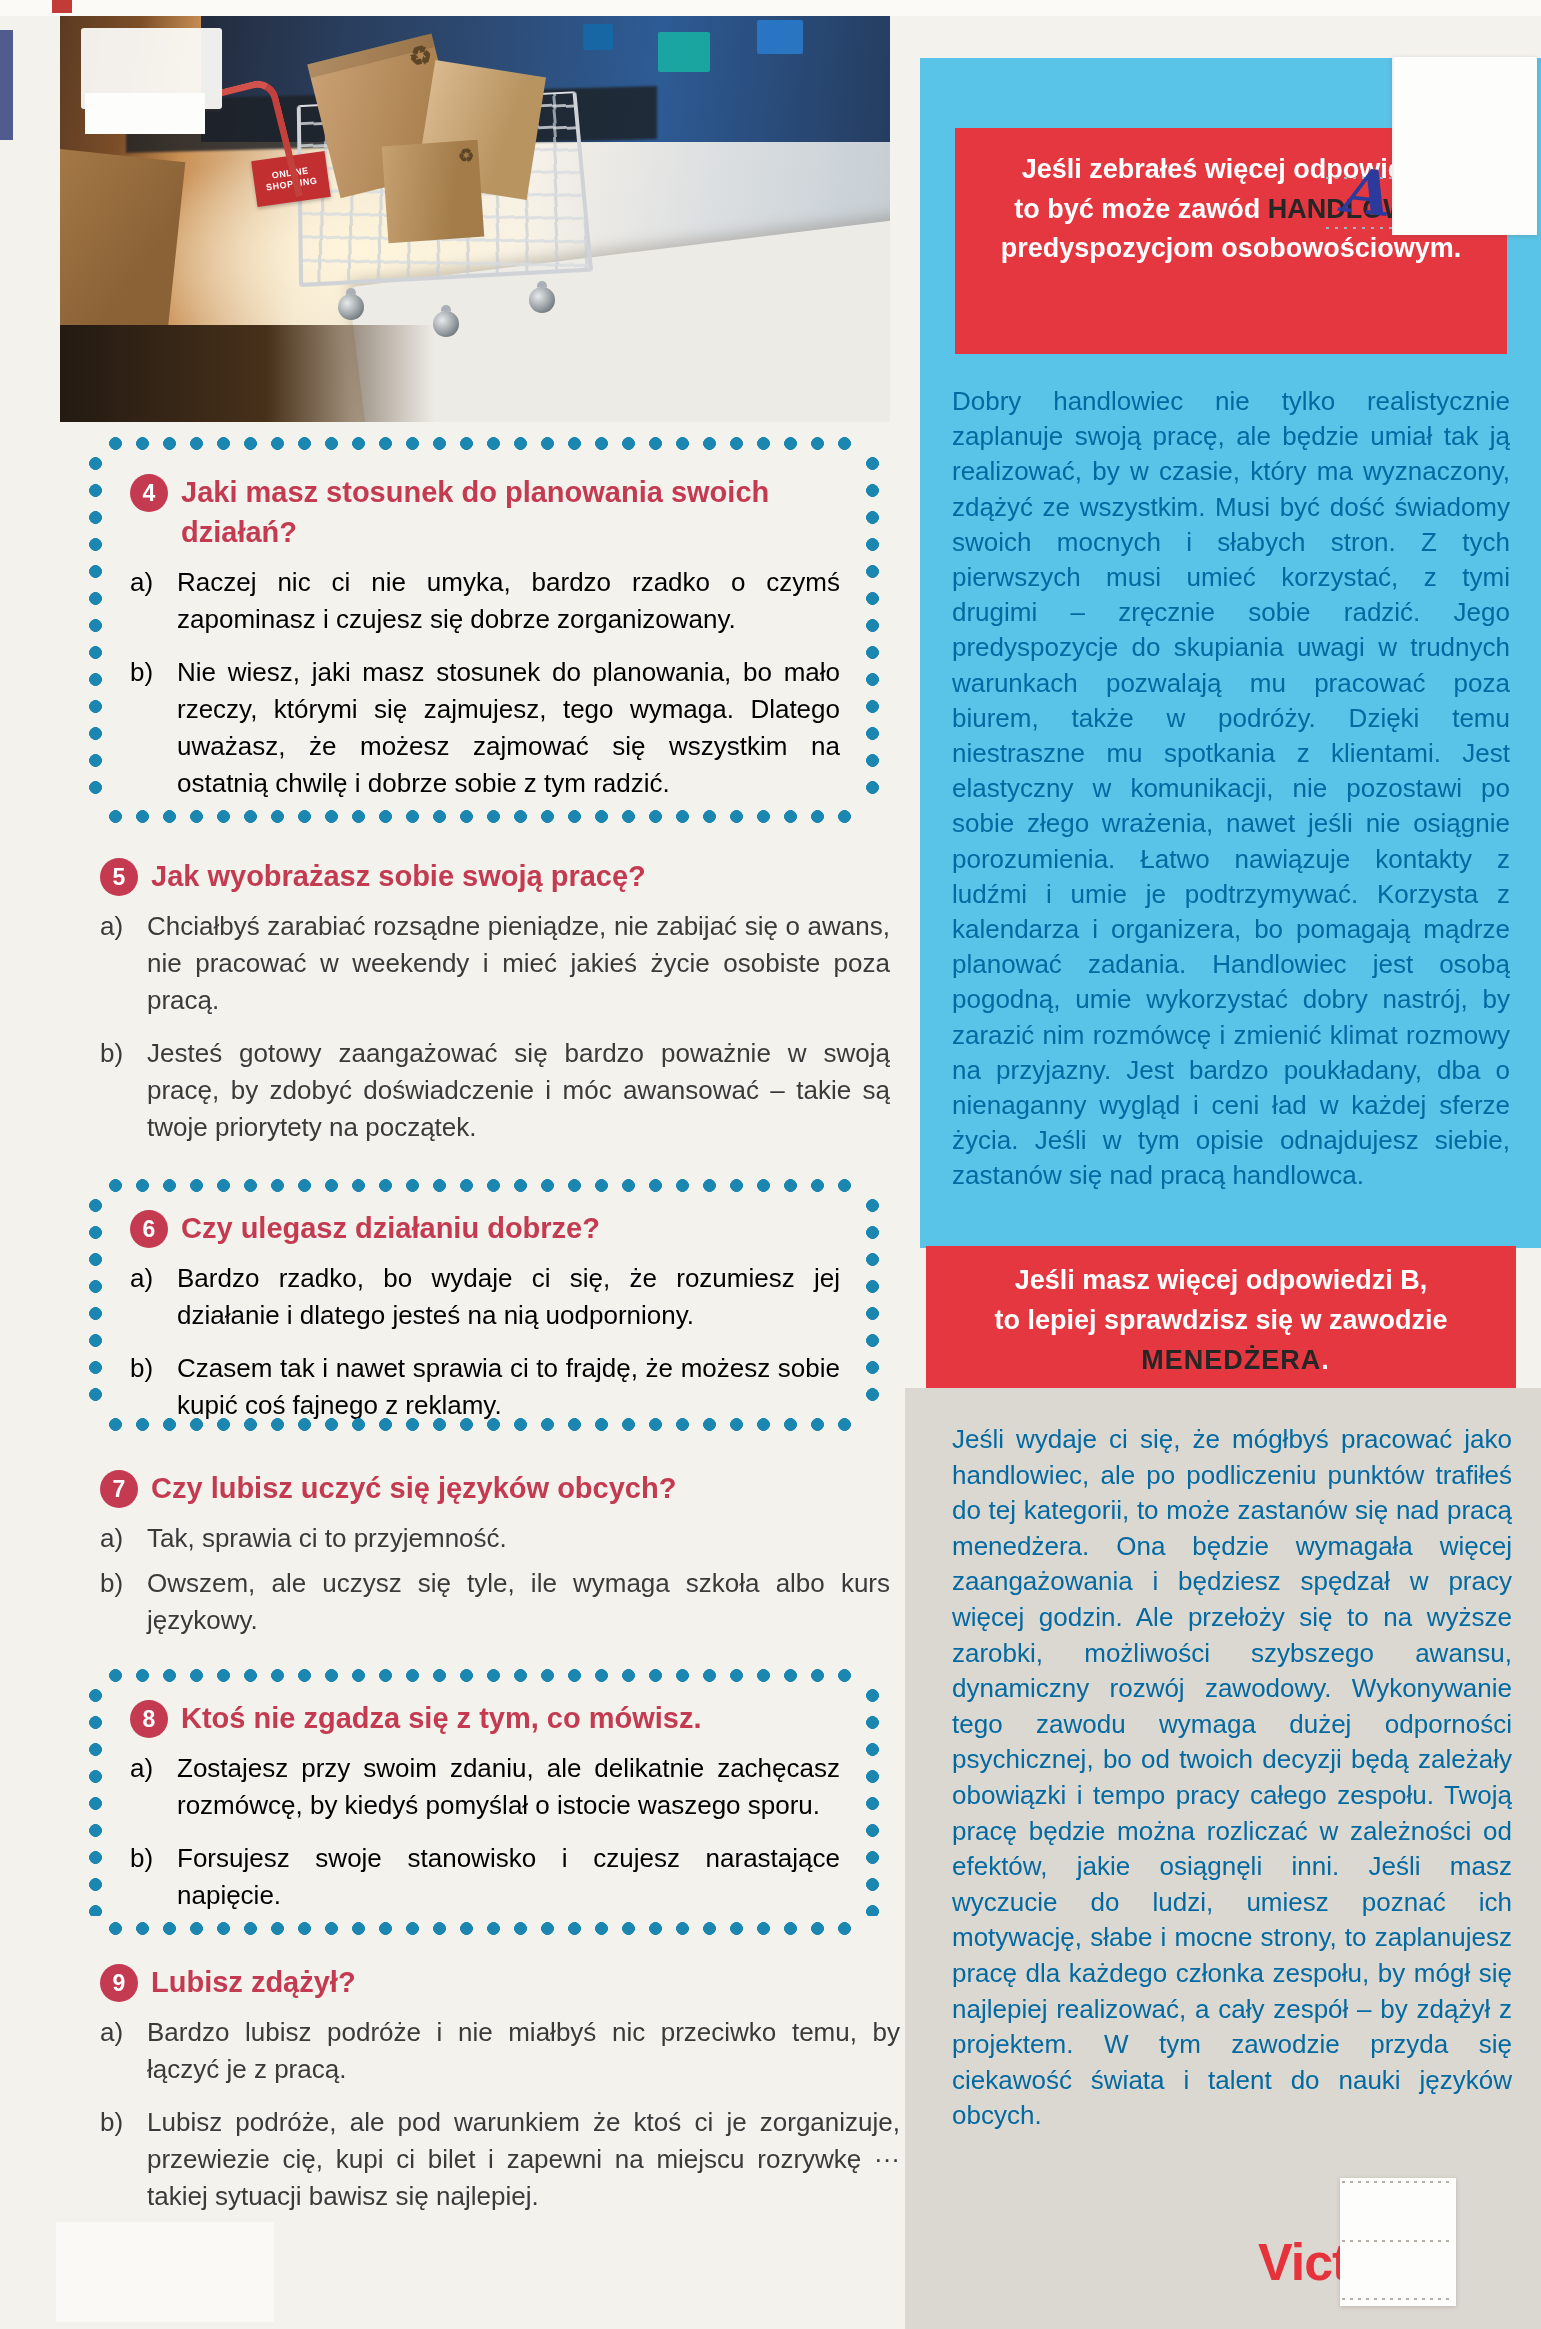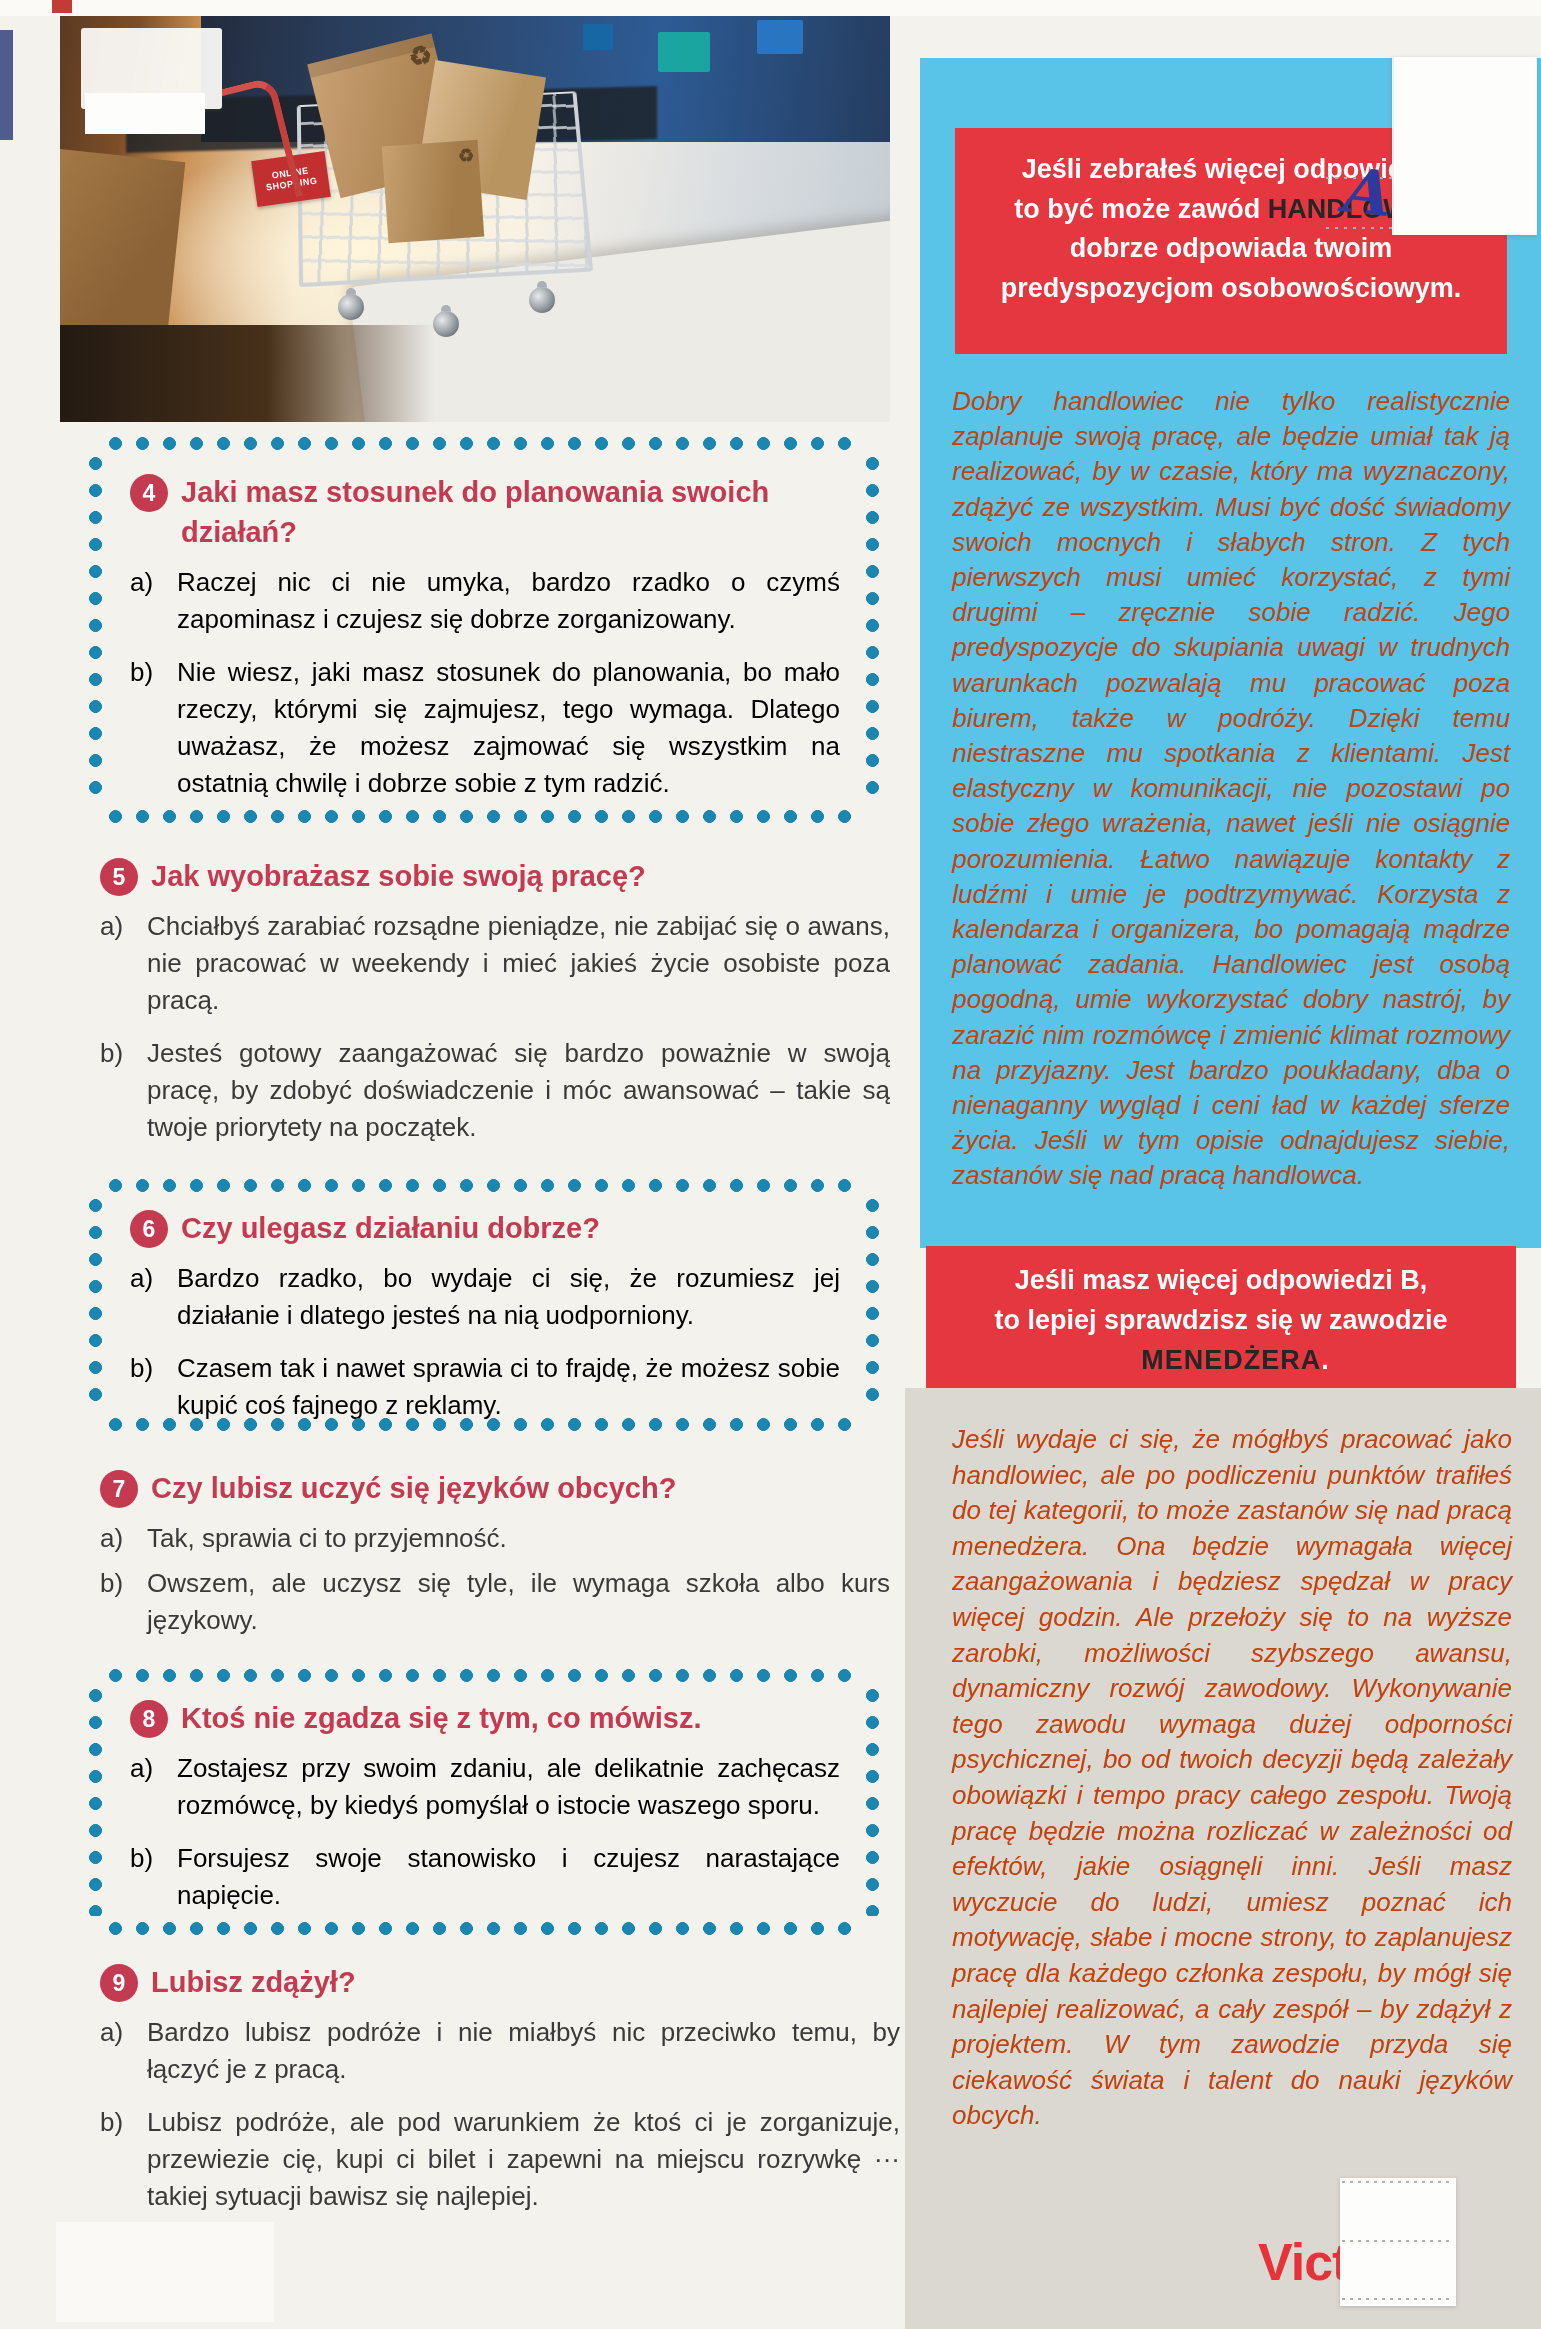--- a/index.html
+++ b/index.html
@@ -59,21 +59,21 @@
   .dots-left{left:0;}
   .dots-right{right:0;}
 
   
   .bluepanel{position:absolute;left:920px;top:58px;width:621px;height:1190px;background:var(--panel);}
   .graypanel{position:absolute;left:905px;top:1388px;width:636px;height:941px;background:#dbd7d1;}
   .resultbox{position:absolute;background:var(--ared);color:#fff;text-align:center;font-weight:bold;}
   .resultbox-a{left:955px;top:128px;width:552px;height:226px;font-size:27px;line-height:39.5px;padding-top:22px;box-sizing:border-box;}
   .resultbox-b{left:926px;top:1246px;width:590px;height:142px;font-size:27px;line-height:40px;padding-top:14px;box-sizing:border-box;}
   .hl-dark{color:#262626;}
-  .bodytext{position:absolute;color:#c2410c;font-size:26px;text-align:justify;font-style:italic;}
+  .bodytext{position:absolute;color:#0369a1;font-size:26px;text-align:justify;}
   .text-a{left:952px;top:384px;width:558px;line-height:35.2px;}
   .text-b{left:952px;top:1422px;width:560px;line-height:35.6px;}
   .sticker{position:absolute;background:#fdfdfc;box-shadow:0 1px 4px rgba(90,85,70,.25);}
   .sticker-a{left:1392px;top:57px;width:143px;height:178px;border-left:2px solid #f2f1ee;}
   .sticker-a .dotline{position:absolute;left:-68px;height:2px;width:70px;background-image:repeating-linear-gradient(to right,#9fb3bd 0 3px,rgba(0,0,0,0) 3px 9px);}
   .pen-a{position:absolute;left:1344px;top:156px;font-size:62px;font-weight:bold;font-style:italic;color:var(--pen);transform:rotate(6deg);font-family:"DejaVu Serif",serif;}
   .victor{position:absolute;left:1258px;top:2232px;font-size:52px;font-weight:bold;color:#e6333b;letter-spacing:-1px;}
   .sticker-v{left:1340px;top:2178px;width:116px;height:128px;}
   .sticker-v .l1,.sticker-v .l2,.sticker-v .l3{position:absolute;left:2px;right:2px;height:2px;background-image:repeating-linear-gradient(to right,#b4b0a8 0 3px,rgba(0,0,0,0) 3px 8px);}
   .sticker-v .l1{top:3px;}.sticker-v .l2{top:62px;}.sticker-v .l3{top:120px;}
@@ -222,21 +222,20 @@
       <span class="txt">Lubisz podróże, ale pod warunkiem że ktoś ci je zorganizuje, przewiezie cię, kupi ci bilet i zapewni na miejscu rozrywkę ··· takiej sytuacji bawisz się najlepiej.</span>
     </div>
   </div>
 
   <div class="bluepanel"></div>
   <div class="graypanel"></div>
 
   <div class="resultbox resultbox-a">
     <div>Jeśli zebrałeś więcej odpowiedzi</div>
     <div><span>to być może zawód </span><span class="hl-dark">HANDLOWCA</span></div>
-    <div>dobrze odpowiada twoim</div>
     <div>predyspozycjom osobowościowym.</div>
   </div>
 
   <div class="sticker sticker-a">
     <div class="dotline" style="top:120px;"></div>
     <div class="dotline" style="top:170px;"></div>
   </div>
   <div class="pen-a">A</div>
 
   <div class="bodytext text-a">Dobry handlowiec nie tylko realistycznie zaplanuje swoją pracę, ale będzie umiał tak ją realizować, by w czasie, który ma wyznaczony, zdążyć ze wszystkim. Musi być dość świadomy swoich mocnych i słabych stron. Z tych pierwszych musi umieć korzystać, z tymi drugimi – zręcznie sobie radzić. Jego predyspozycje do skupiania uwagi w trudnych warunkach pozwalają mu pracować poza biurem, także w podróży. Dzięki temu niestraszne mu spotkania z klientami. Jest elastyczny w komunikacji, nie pozostawi po sobie złego wrażenia, nawet jeśli nie osiągnie porozumienia. Łatwo nawiązuje kontakty z ludźmi i umie je podtrzymywać. Korzysta z kalendarza i organizera, bo pomagają mądrze planować zadania. Handlowiec jest osobą pogodną, umie wykorzystać dobry nastrój, by zarazić nim rozmówcę i zmienić klimat rozmowy na przyjazny. Jest bardzo poukładany, dba o nienaganny wygląd i ceni ład w każdej sferze życia. Jeśli w tym opisie odnajdujesz siebie, zastanów się nad pracą handlowca.</div>

